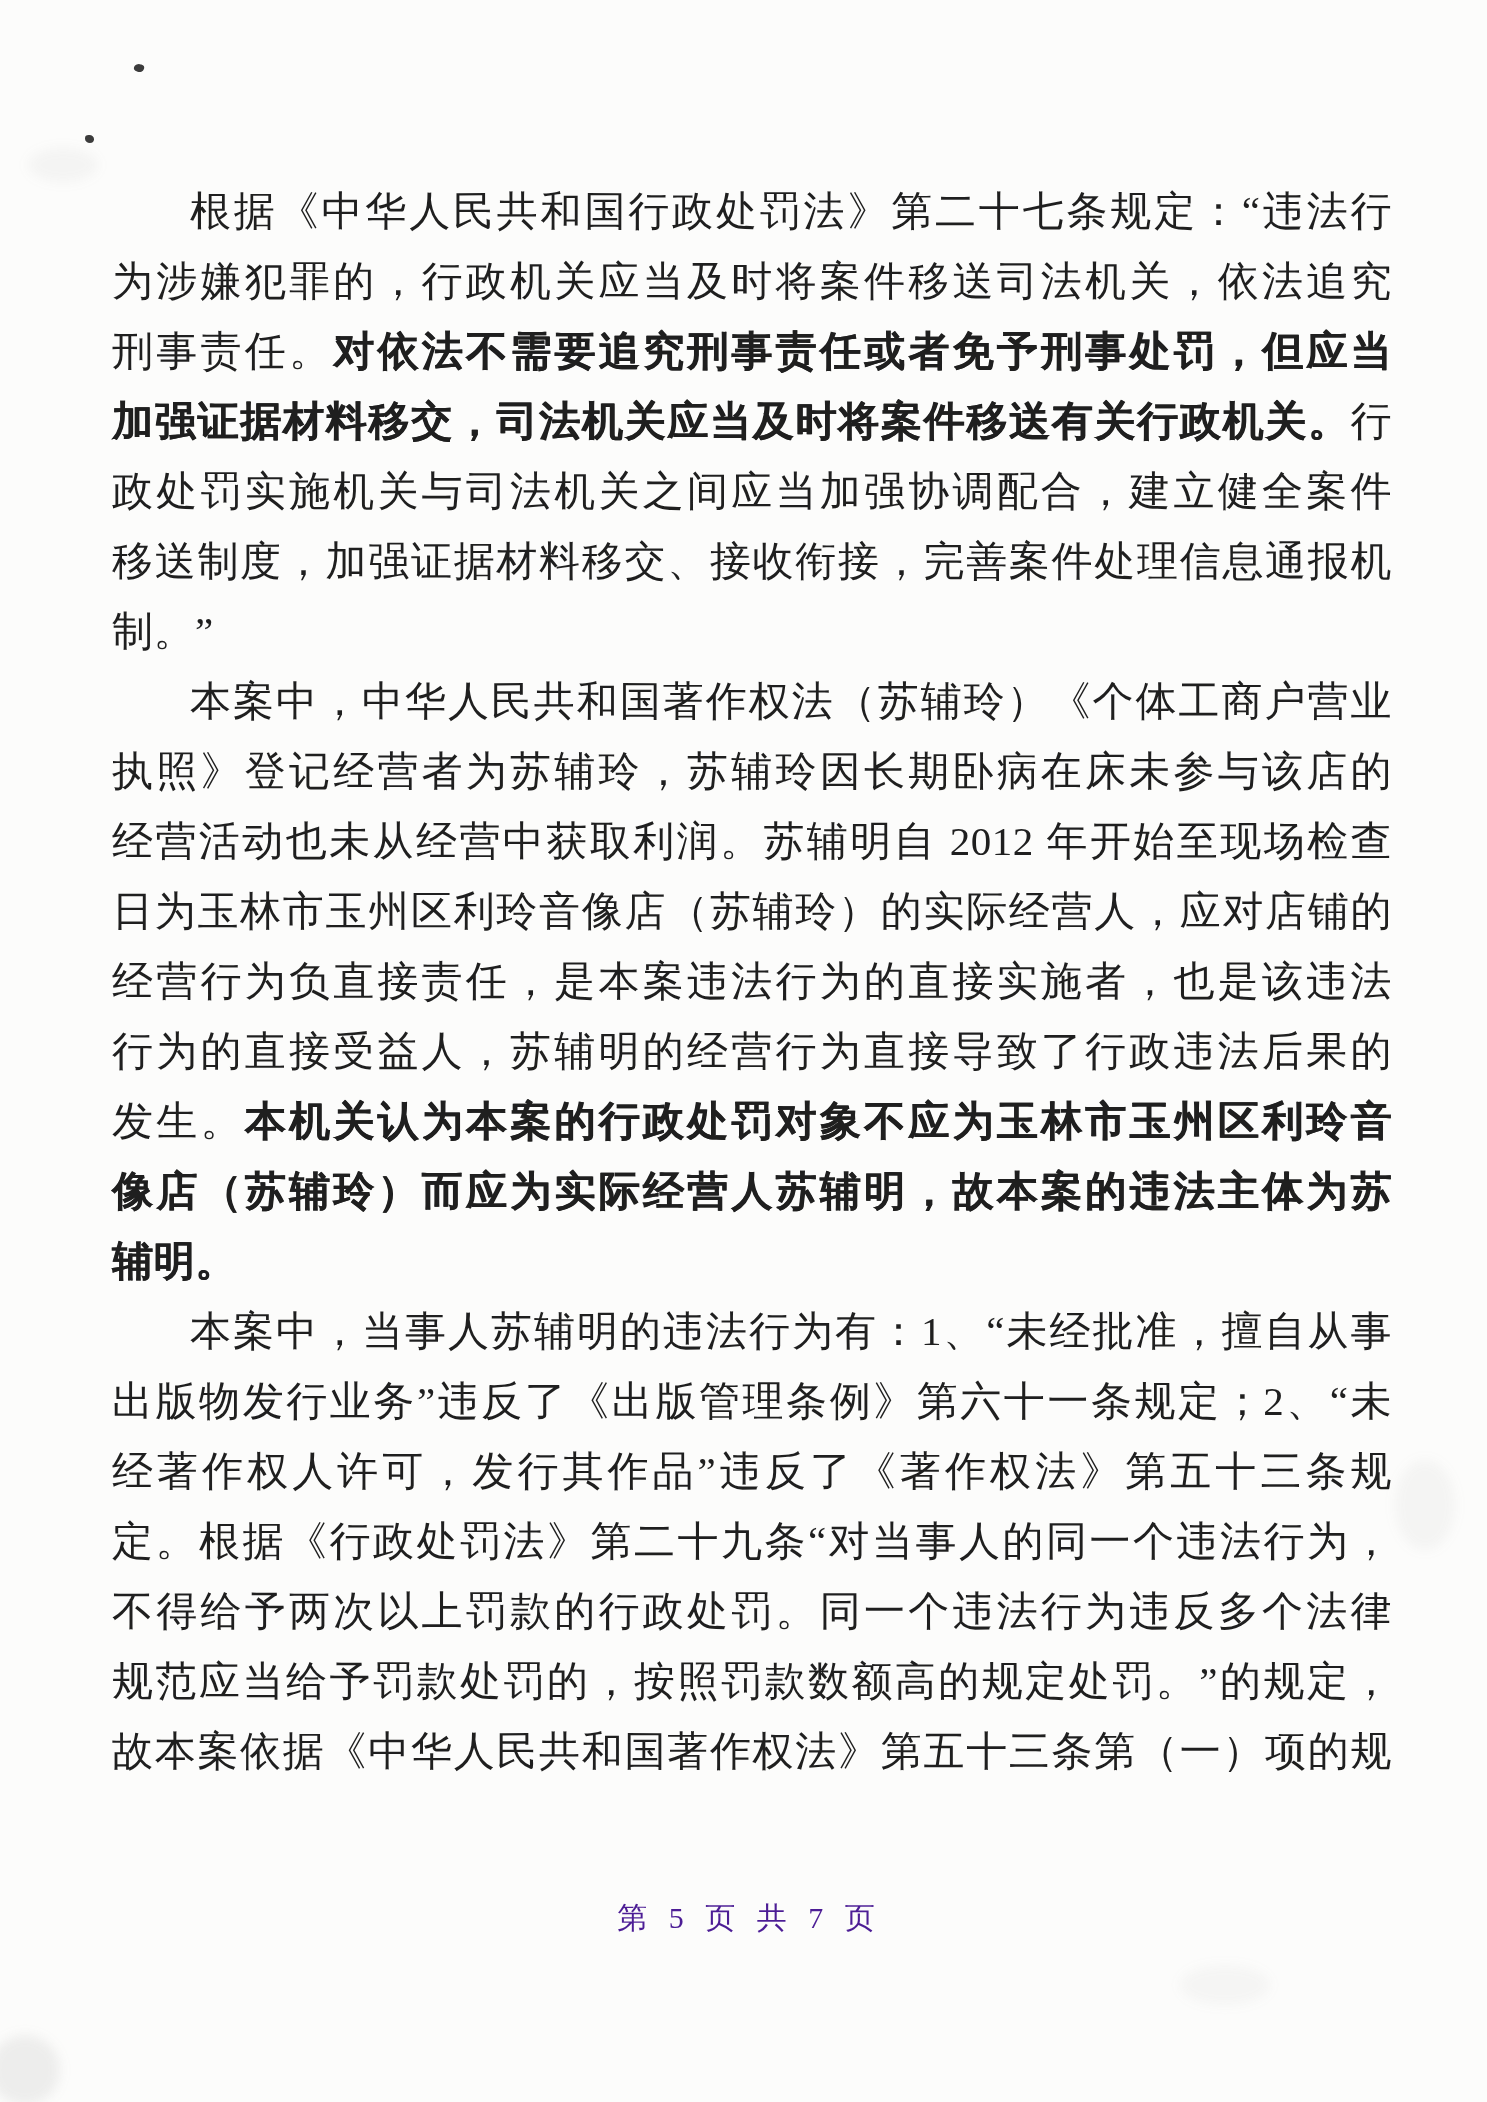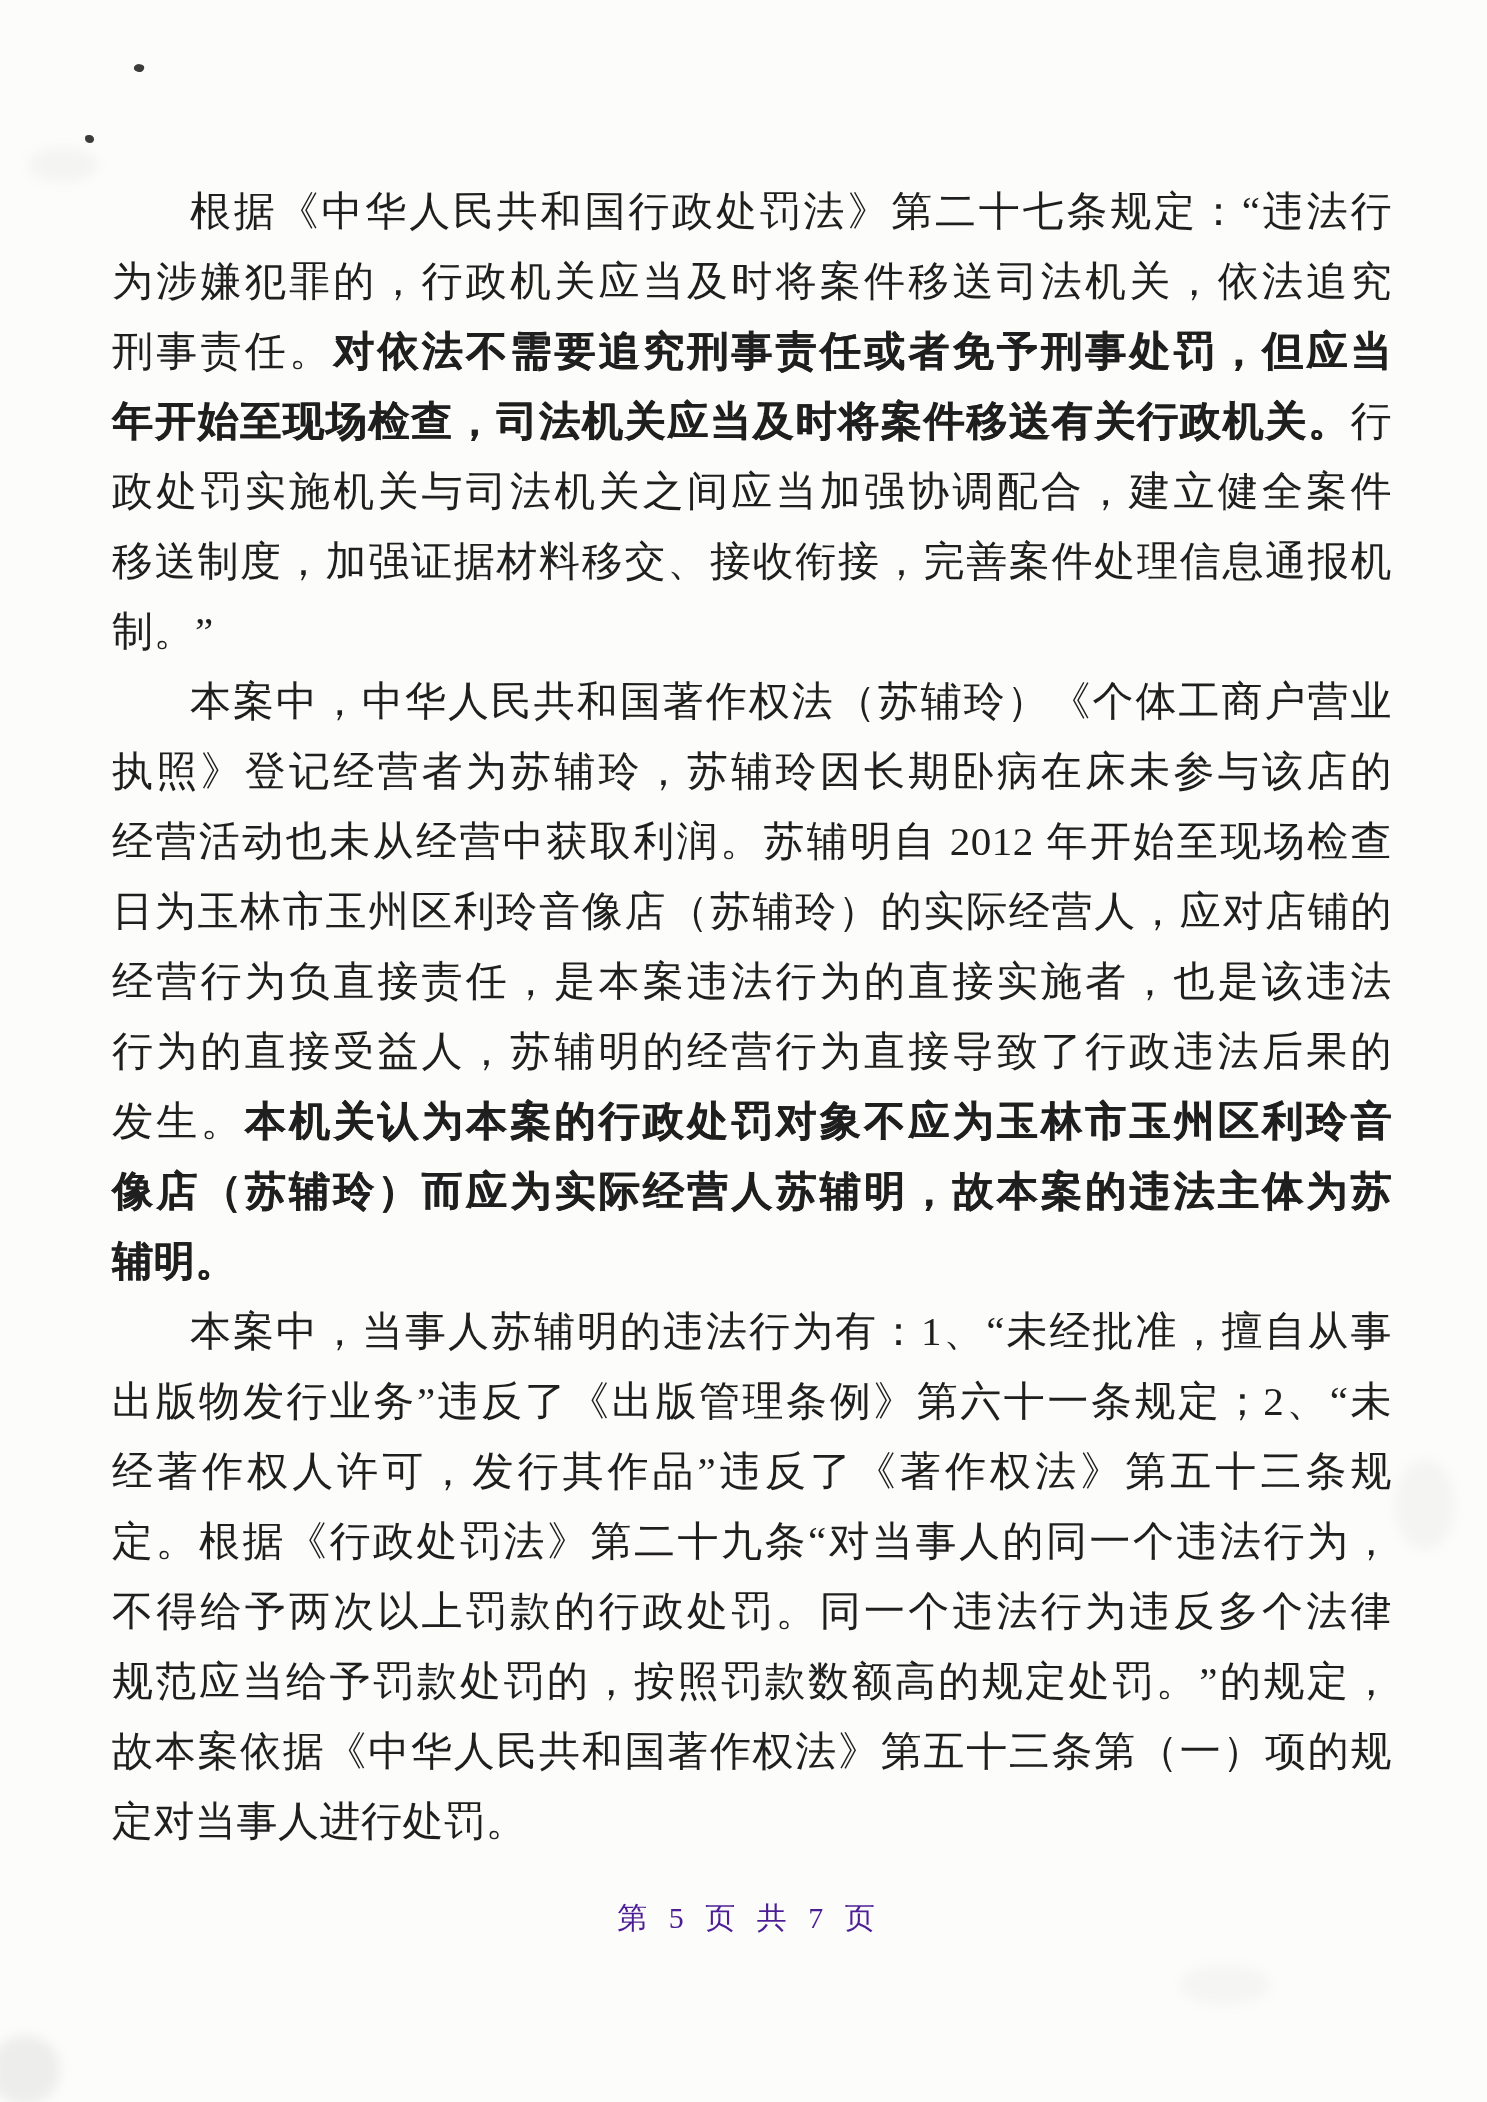--- a/index.html
+++ b/index.html
@@ -81,37 +81,36 @@
   <div class="speck s2"></div>
   <div class="smudge m1"></div>
   <div class="smudge m2"></div>
   <div class="smudge m3"></div>
   <div class="smudge m4"></div>
 
   <div class="text-block">
       <div class="line first"><span class="seg">根据《中华人民共和国行政处罚法》第二十七条规定：“违法行</span></div>
       <div class="line"><span class="seg">为涉嫌犯罪的，行政机关应当及时将案件移送司法机关，依法追究</span></div>
       <div class="line"><span class="seg">刑事责任。</span><span class="seg bold">对依法不需要追究刑事责任或者免予刑事处罚，但应当</span></div>
-      <div class="line"><span class="seg bold">年开始至现场检查，司法机关应当及时将案件移送有关行政机关。</span><span class="seg">行</span></div>
+      <div class="line"><span class="seg bold">加强证据材料移交，司法机关应当及时将案件移送有关行政机关。</span><span class="seg">行</span></div>
       <div class="line"><span class="seg">政处罚实施机关与司法机关之间应当加强协调配合，建立健全案件</span></div>
       <div class="line"><span class="seg">移送制度，加强证据材料移交、接收衔接，完善案件处理信息通报机</span></div>
       <div class="line pend"><span class="seg">制。”</span></div>
       <div class="line first"><span class="seg">本案中，中华人民共和国著作权法（苏辅玲）《个体工商户营业</span></div>
       <div class="line"><span class="seg">执照》登记经营者为苏辅玲，苏辅玲因长期卧病在床未参与该店的</span></div>
       <div class="line"><span class="seg">经营活动也未从经营中获取利润。苏辅明自 2012 年开始至现场检查</span></div>
       <div class="line"><span class="seg">日为玉林市玉州区利玲音像店（苏辅玲）的实际经营人，应对店铺的</span></div>
       <div class="line"><span class="seg">经营行为负直接责任，是本案违法行为的直接实施者，也是该违法</span></div>
       <div class="line"><span class="seg">行为的直接受益人，苏辅明的经营行为直接导致了行政违法后果的</span></div>
       <div class="line"><span class="seg">发生。</span><span class="seg bold">本机关认为本案的行政处罚对象不应为玉林市玉州区利玲音</span></div>
       <div class="line"><span class="seg bold">像店（苏辅玲）而应为实际经营人苏辅明，故本案的违法主体为苏</span></div>
       <div class="line pend"><span class="seg bold">辅明。</span></div>
       <div class="line first"><span class="seg">本案中，当事人苏辅明的违法行为有：1、“未经批准，擅自从事</span></div>
       <div class="line"><span class="seg">出版物发行业务”违反了《出版管理条例》第六十一条规定；2、“未</span></div>
       <div class="line"><span class="seg">经著作权人许可，发行其作品”违反了《著作权法》第五十三条规</span></div>
       <div class="line"><span class="seg">定。根据《行政处罚法》第二十九条“对当事人的同一个违法行为，</span></div>
       <div class="line"><span class="seg">不得给予两次以上罚款的行政处罚。同一个违法行为违反多个法律</span></div>
       <div class="line"><span class="seg">规范应当给予罚款处罚的，按照罚款数额高的规定处罚。”的规定，</span></div>
       <div class="line"><span class="seg">故本案依据《中华人民共和国著作权法》第五十三条第（一）项的规</span></div>
-      <div class="line pend"><span class="seg">定对当事人进行处罚。</span></div>
     </div>
 
   <div class="footer">第 5 页 共 7 页</div>
 </div>
 
 </body></html>

